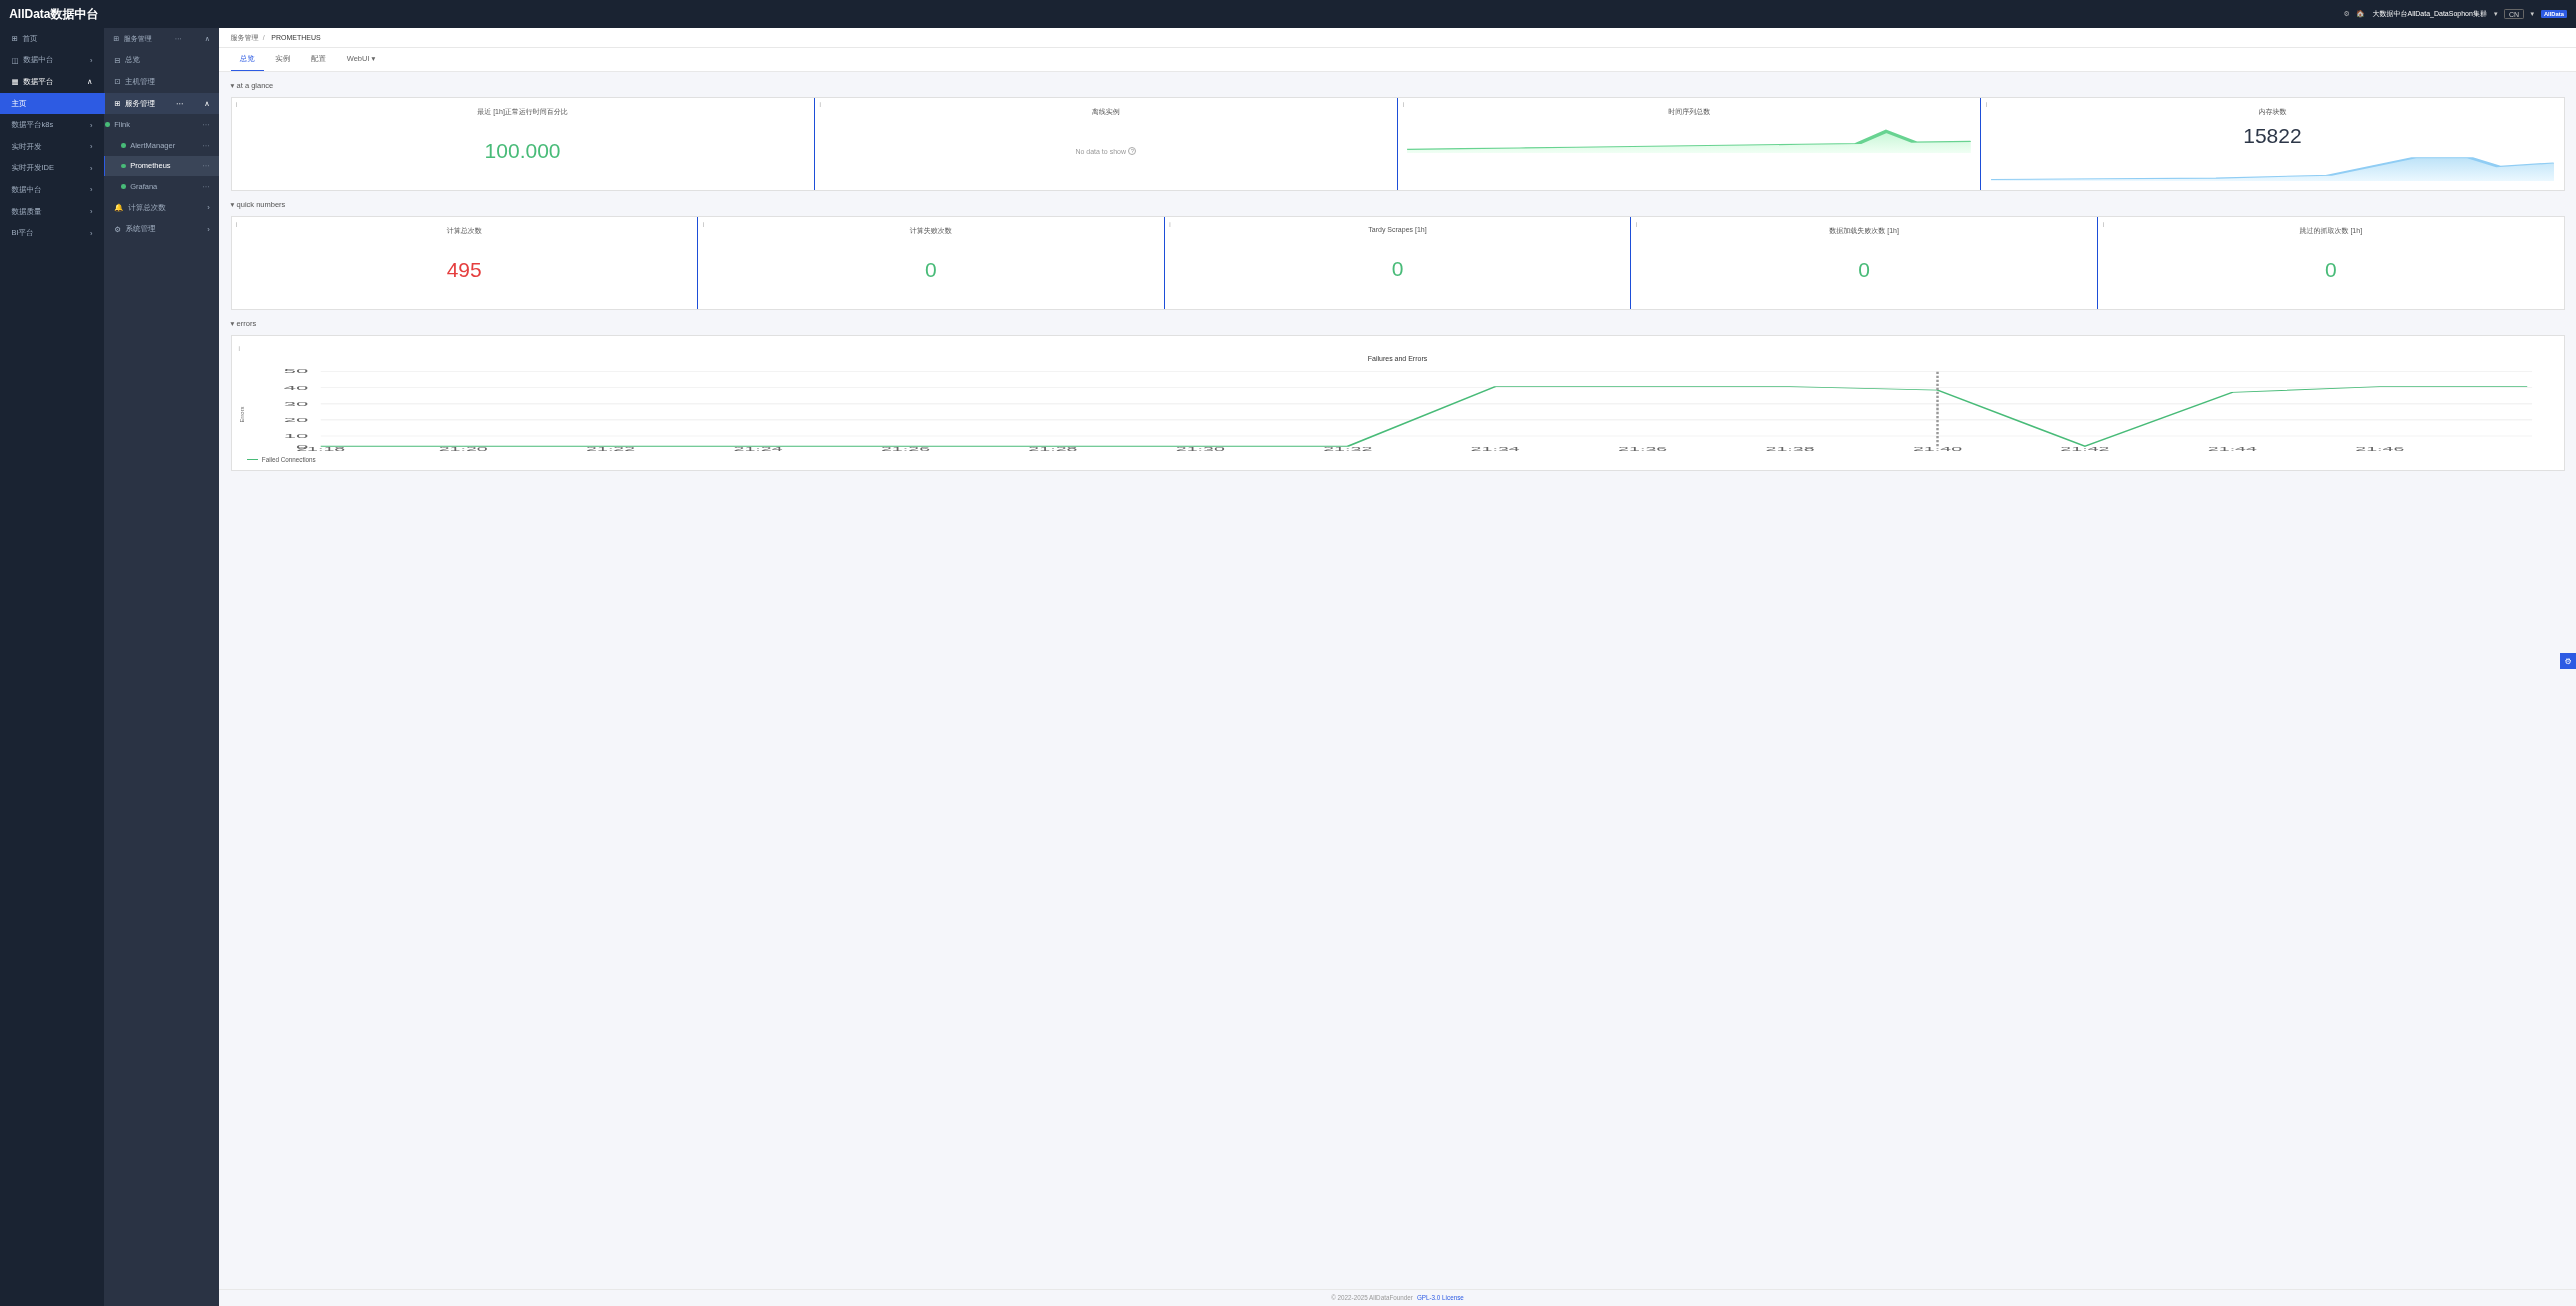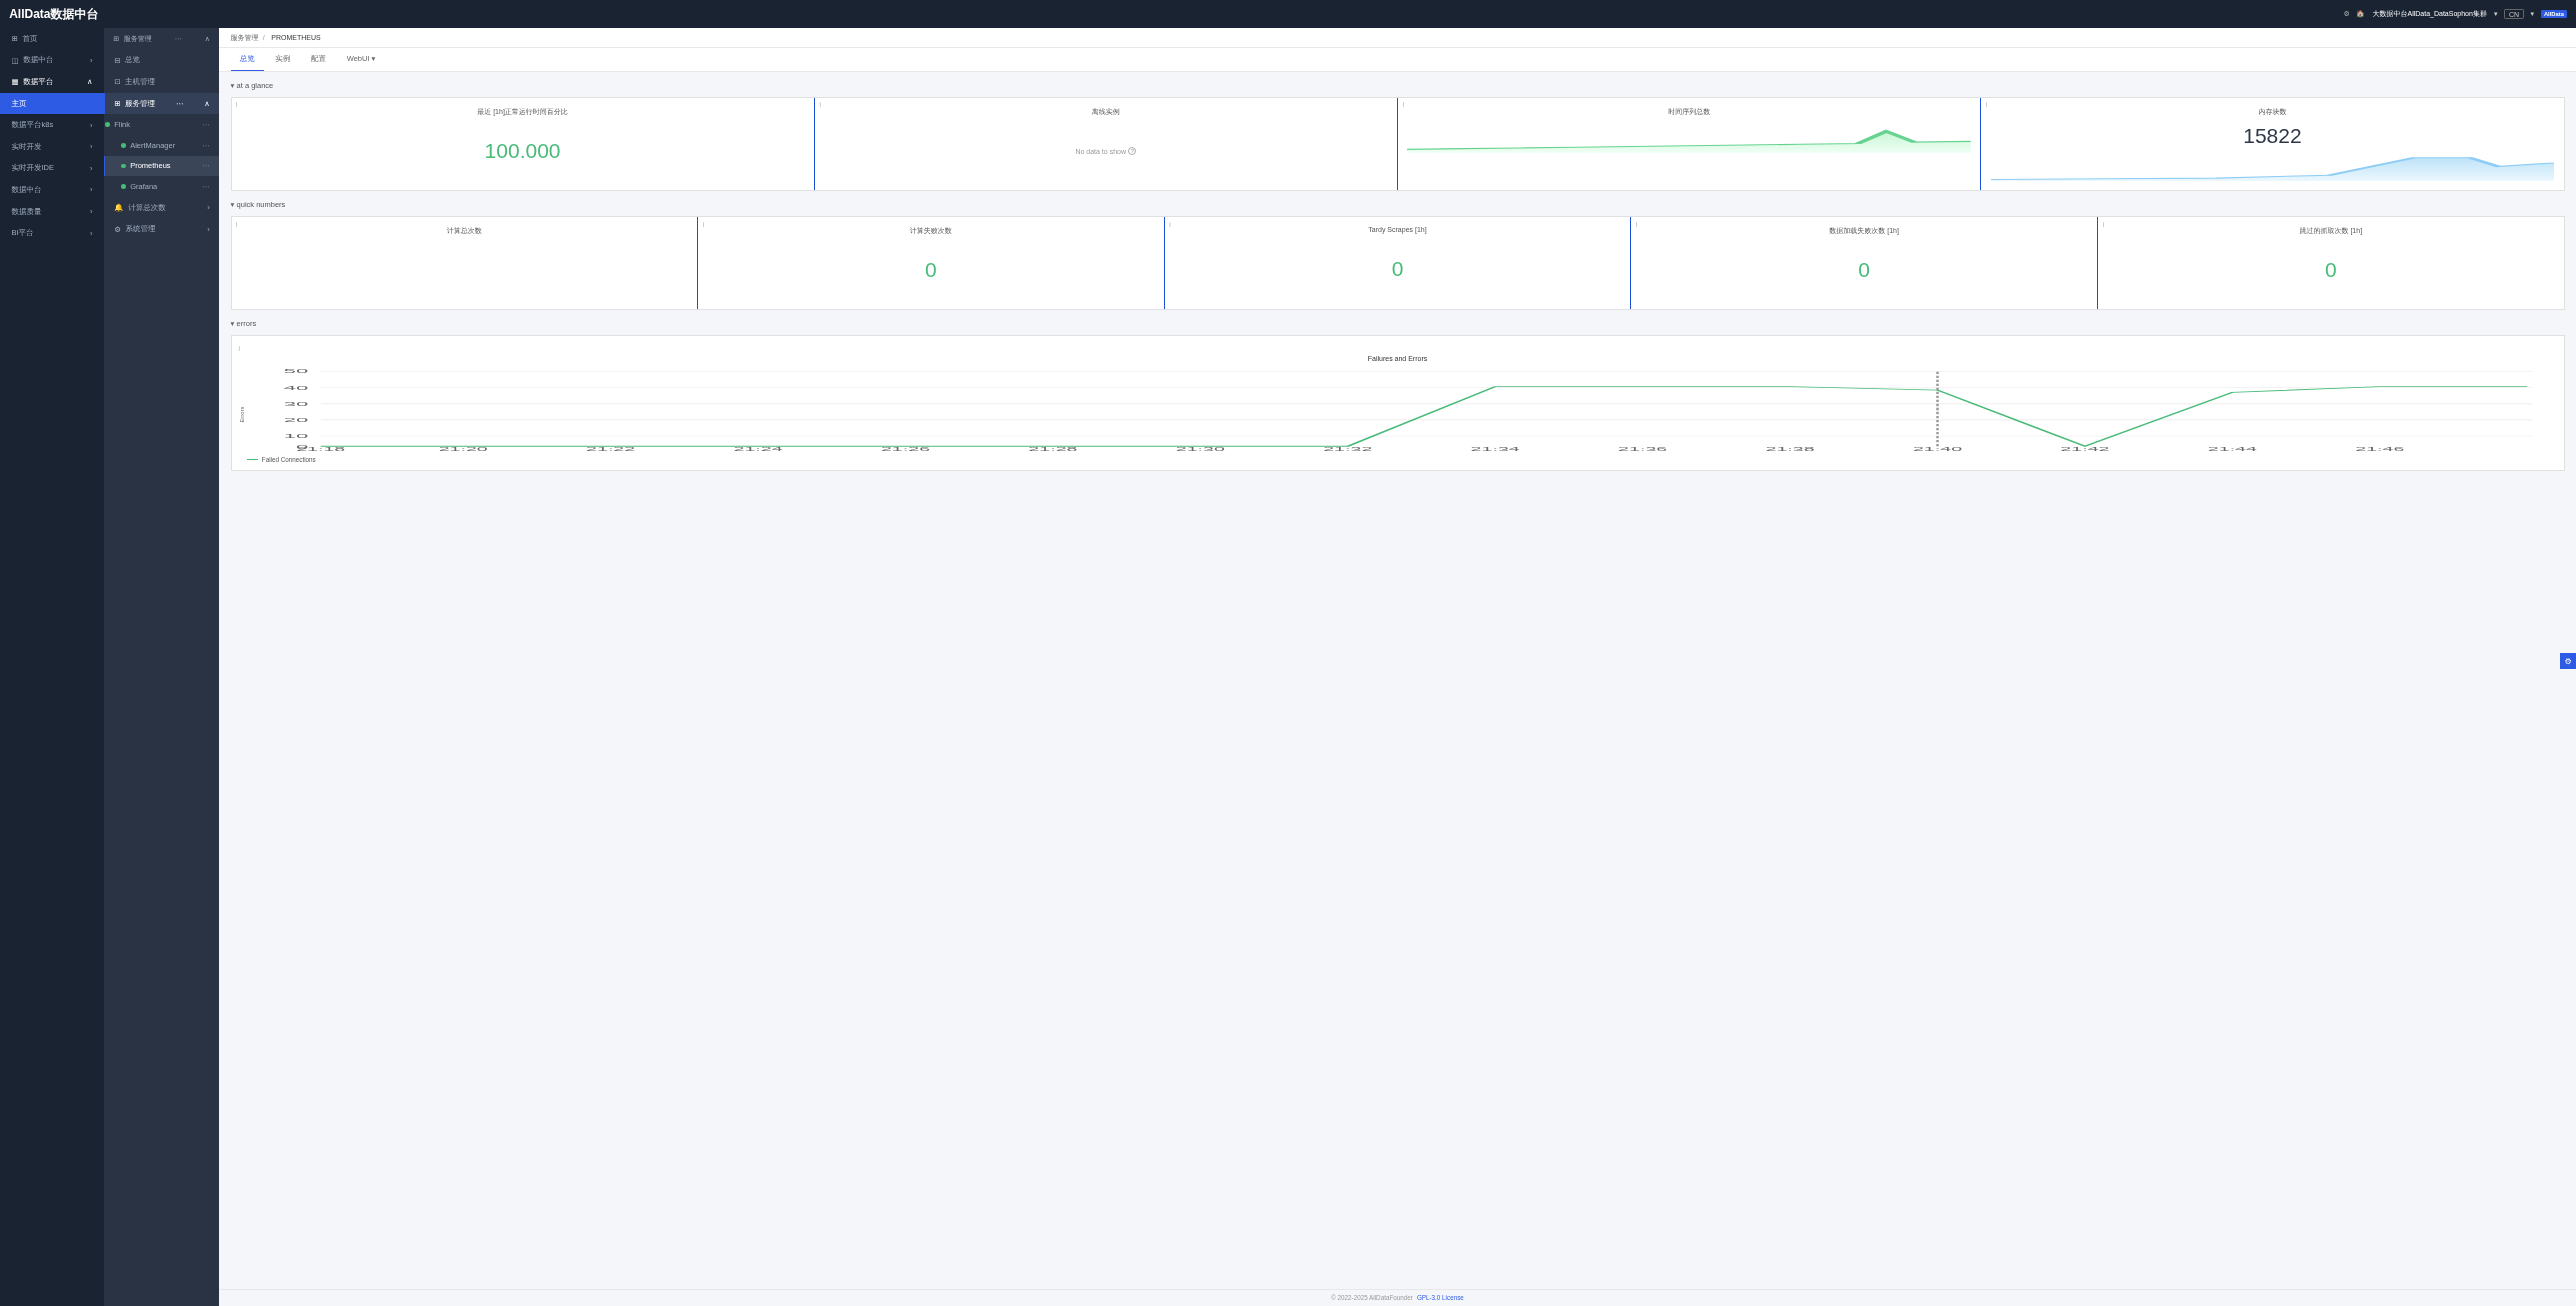--- a/index.html
+++ b/index.html
@@ -475,20 +475,21 @@
       </div>
 
       <div class="section-header">
         <span>quick numbers</span>
       </div>
       <div class="cards-grid cards-grid-5">
 
         <div class="stat-card">
           <span class="info-icon">i</span>
           <div class="stat-card-title">计算总次数</div>
+          <div class="stat-card-value val-red">495</div>
         </div>
 
         <div class="stat-card">
           <span class="info-icon">i</span>
           <div class="stat-card-title">计算失败次数</div>
           <div class="stat-card-value val-green">0</div>
         </div>
 
         <div class="stat-card">
           <span class="info-icon">i</span>

